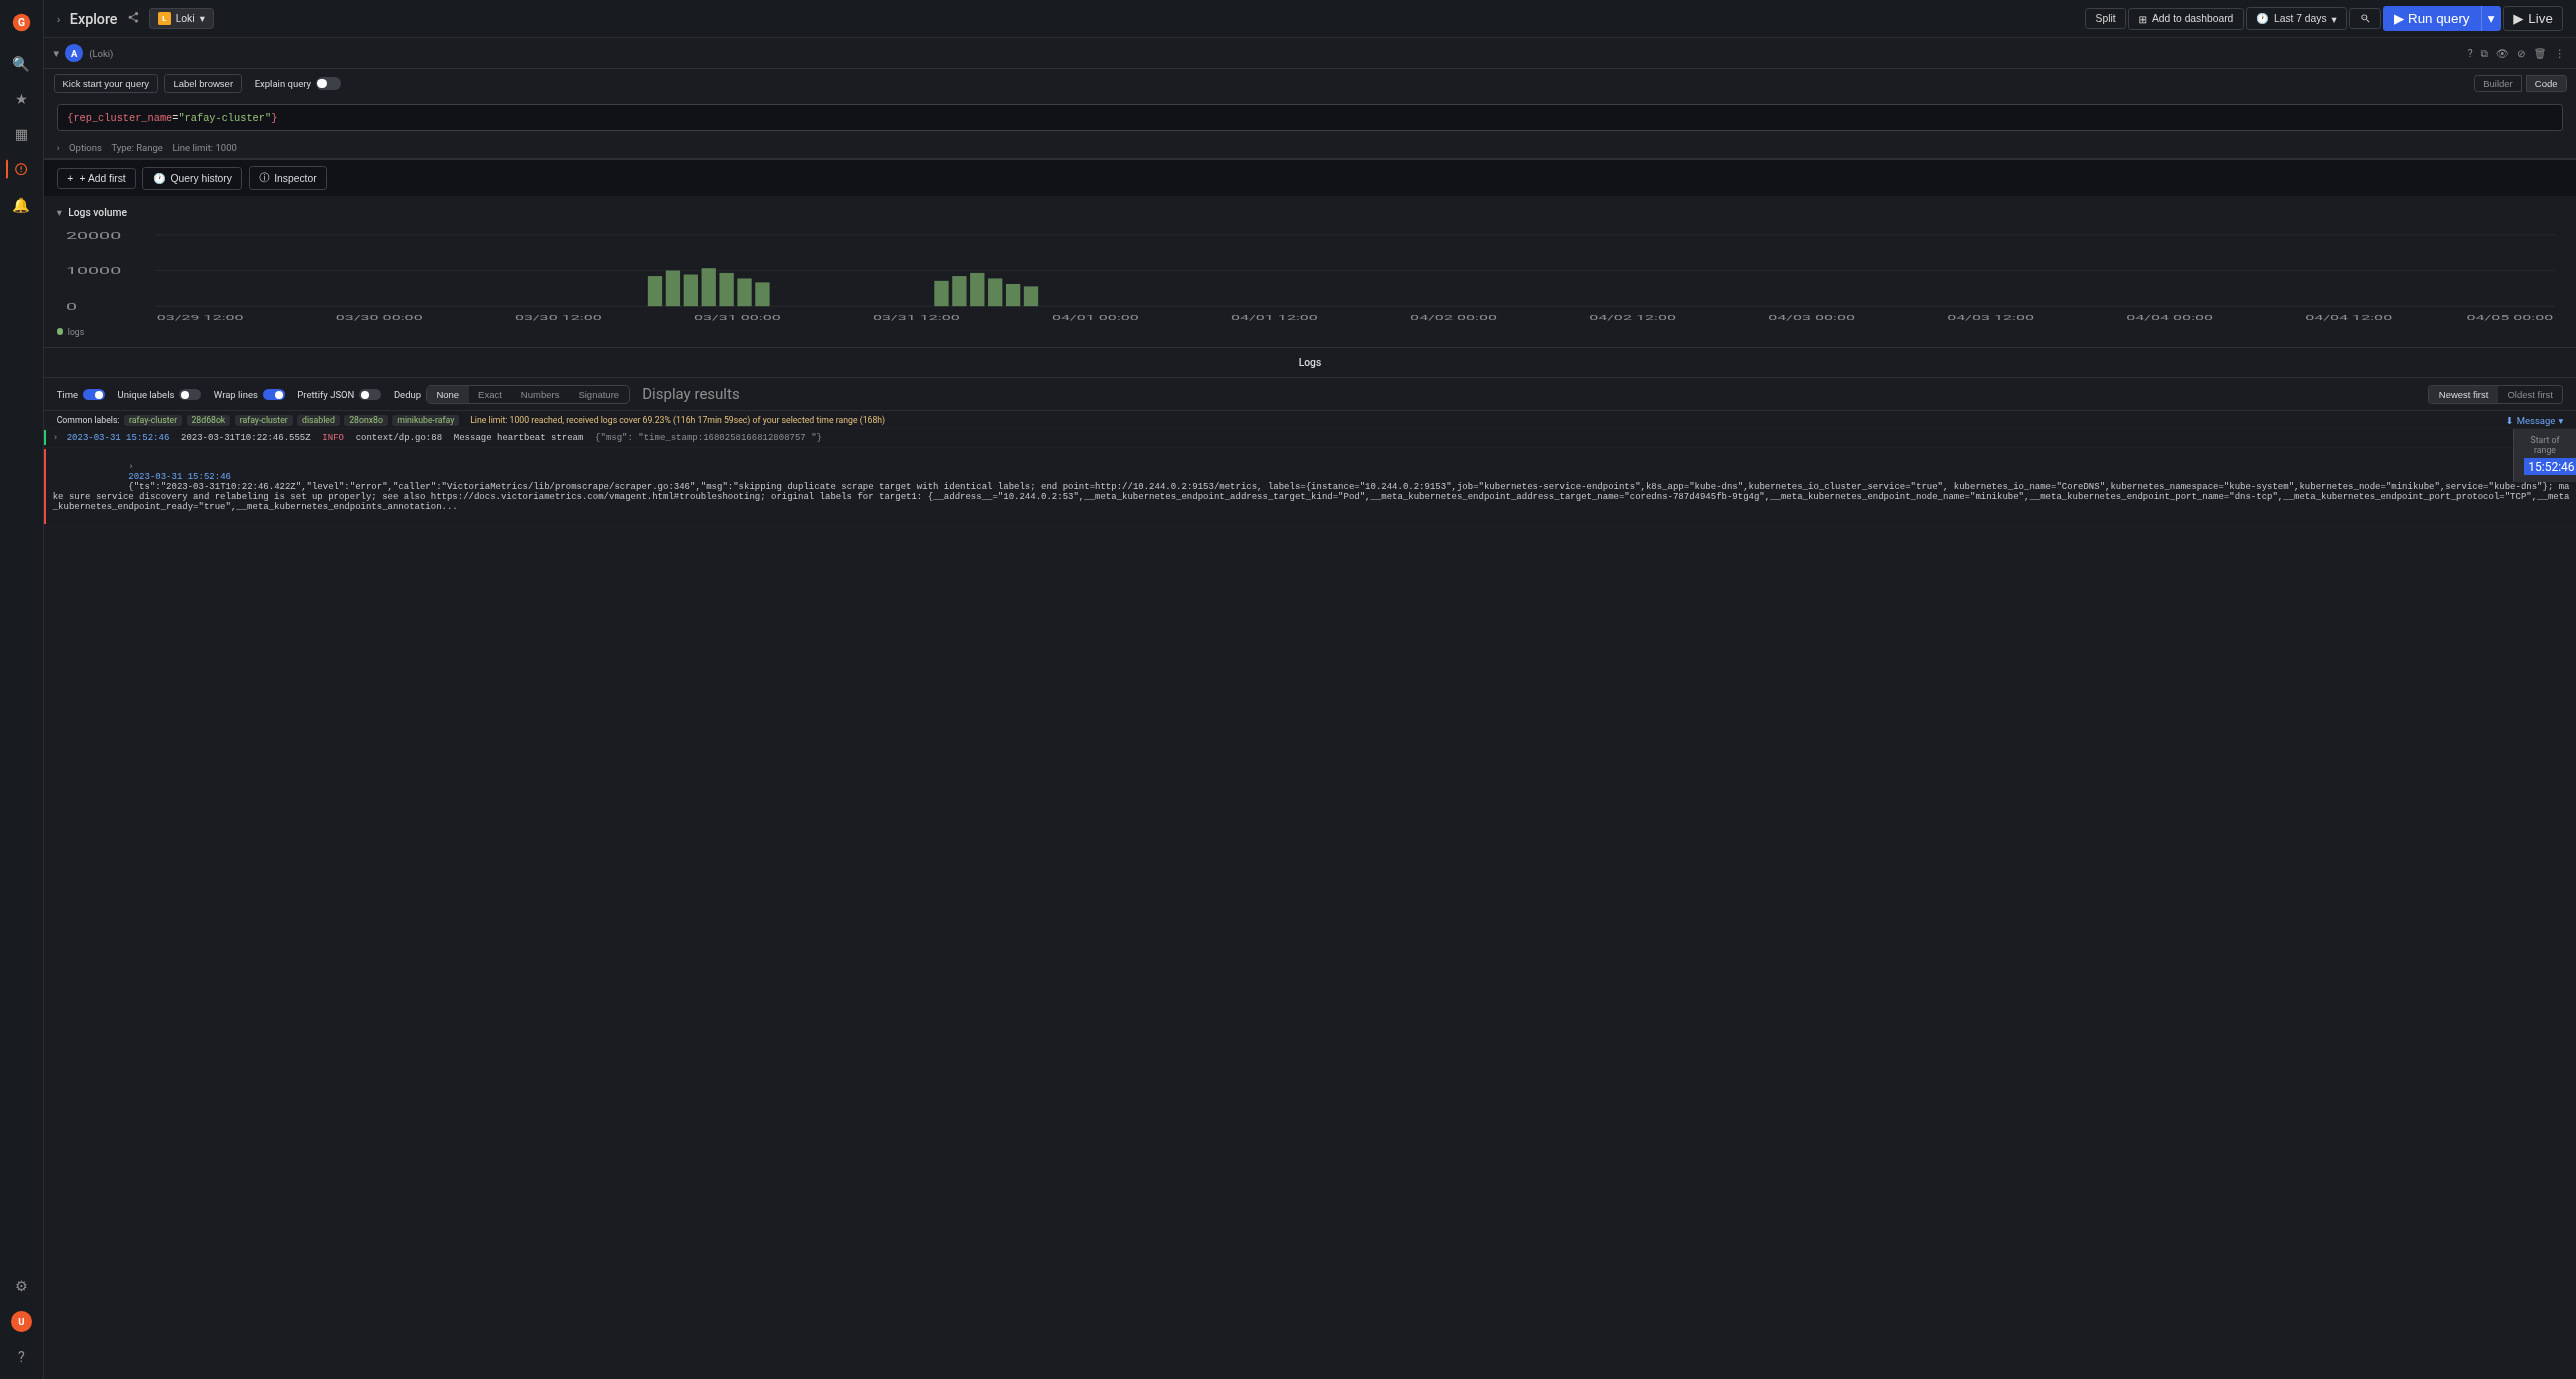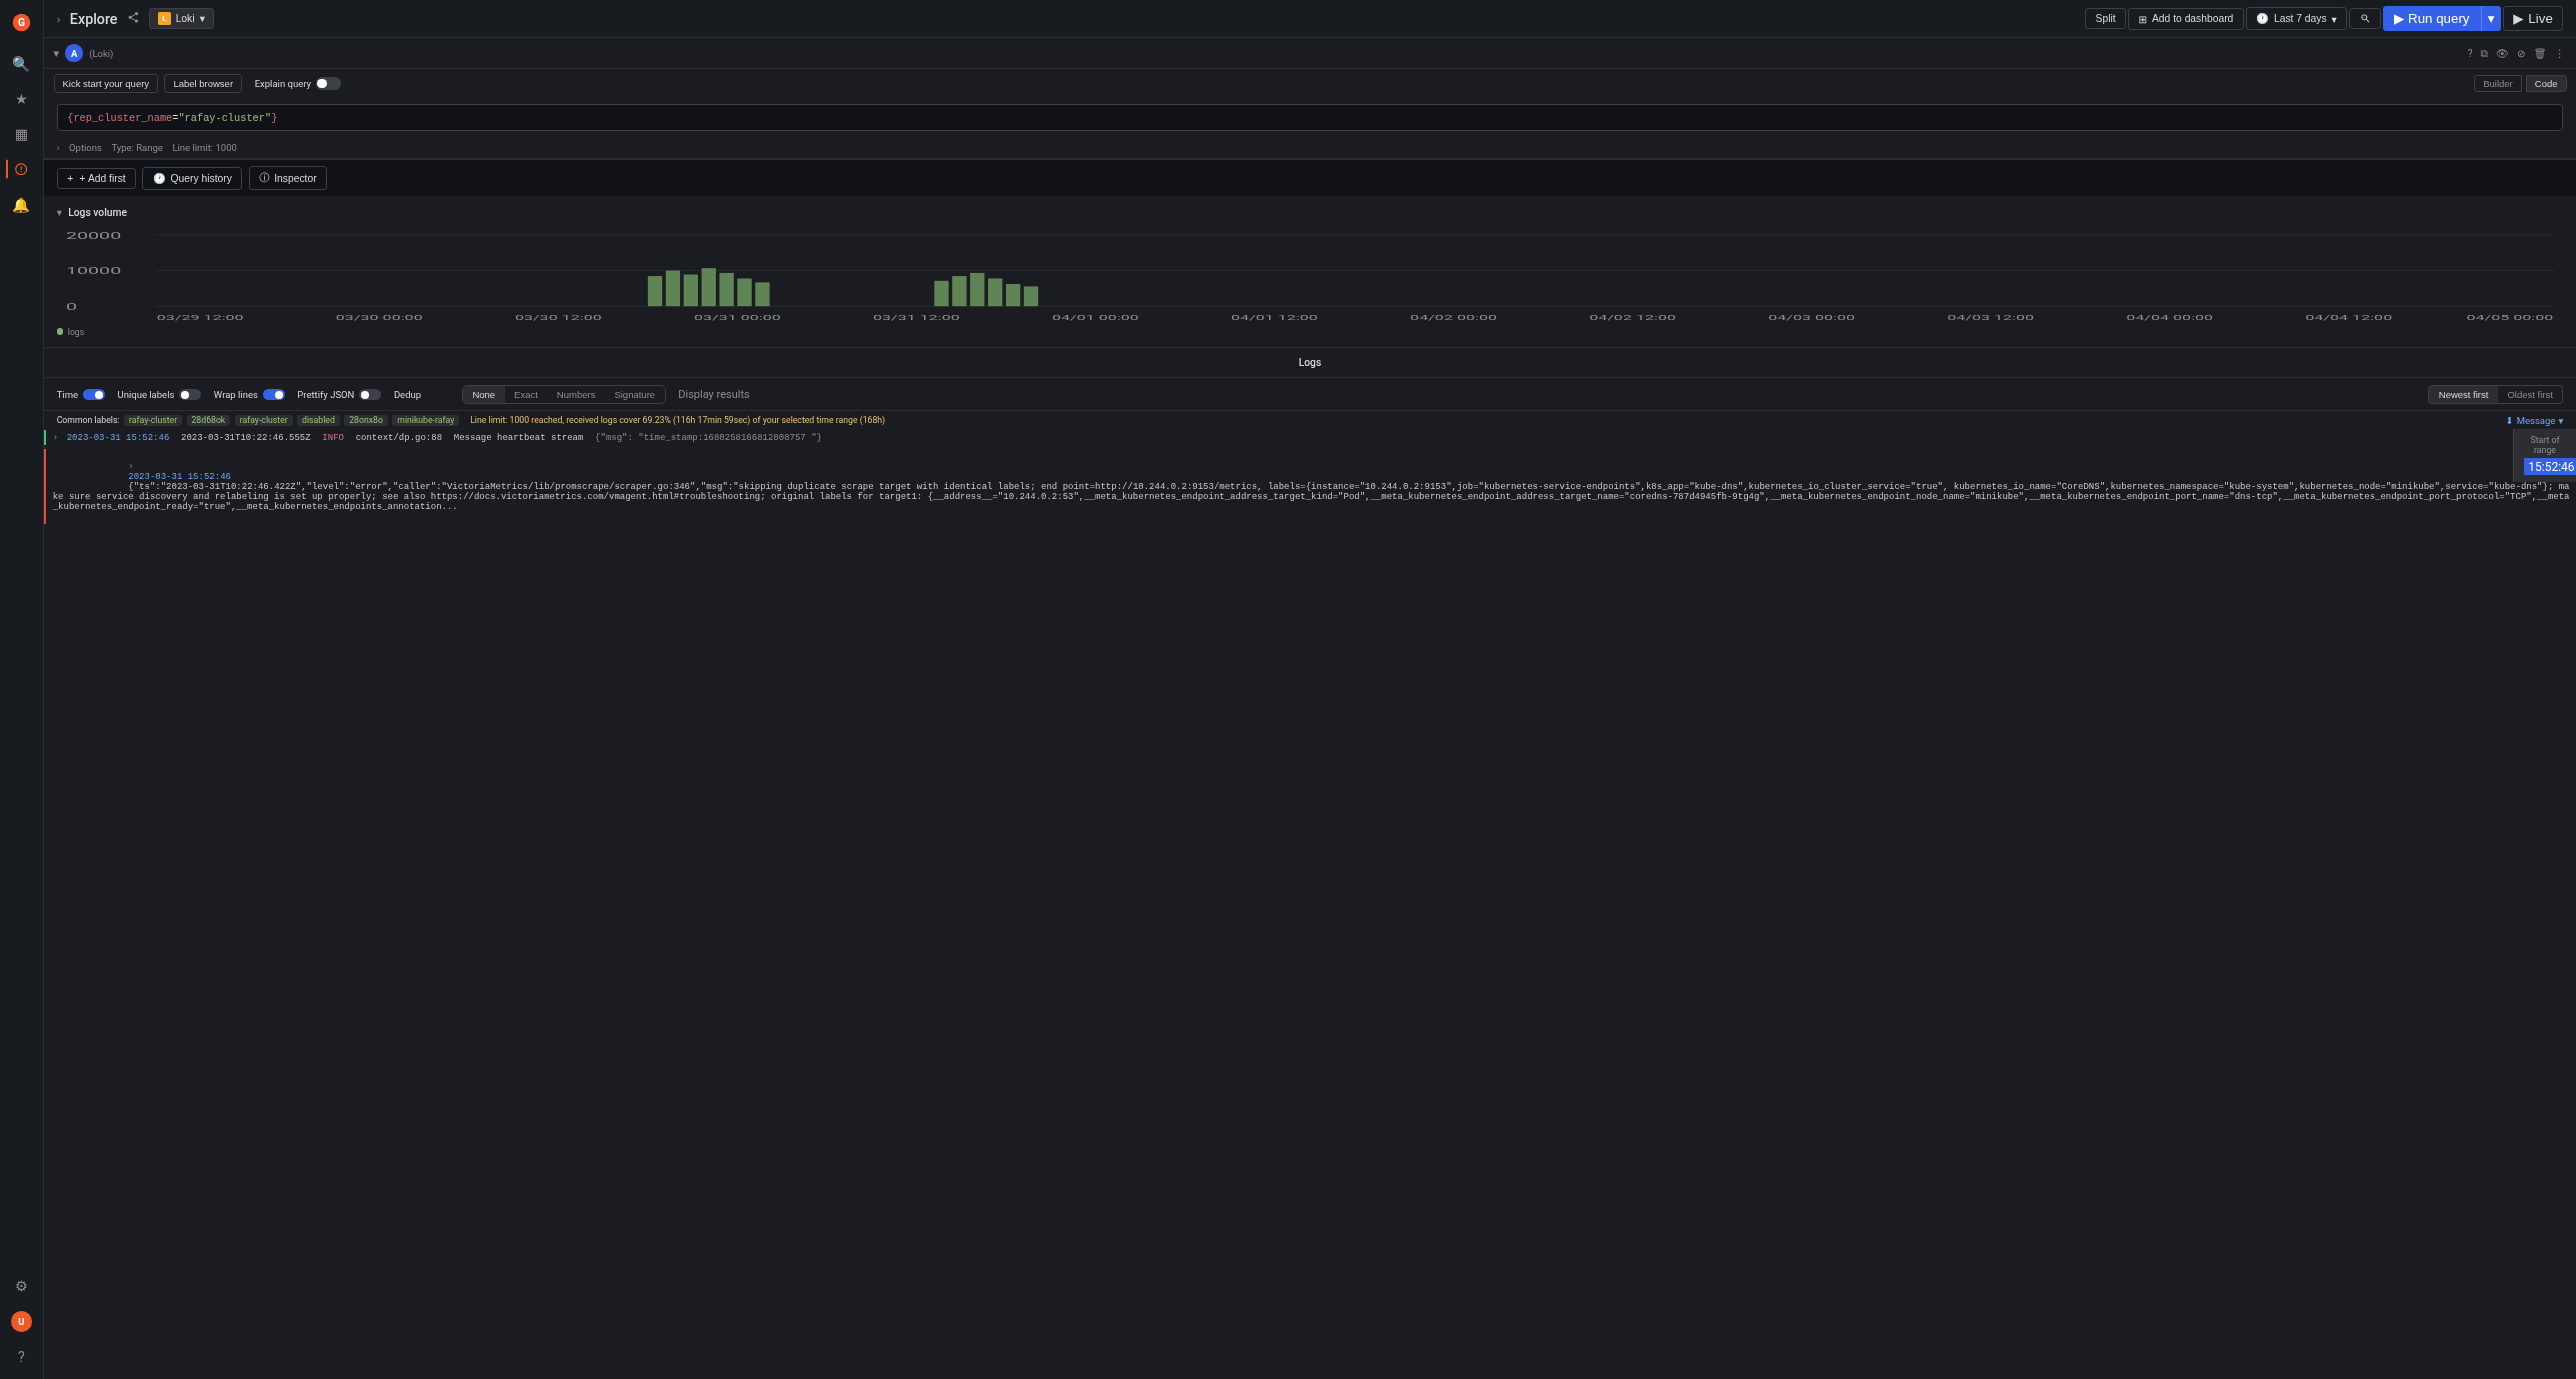--- a/index.html
+++ b/index.html
@@ -81,25 +81,25 @@
     .logs-panel-header { display: flex; align-items: center; justify-content: center; padding: 8px; border-bottom: 0.8px solid #2c2e33; font-weight: 500; color: #d9d9d9; }
 
     .logs-controls { display: flex; align-items: center; padding: 6.3px 12.7px; gap: 12.7px; border-bottom: 0.8px solid #2c2e33; flex-wrap: wrap; }
     .control-group { display: flex; align-items: center; gap: 4.8px; font-size: 9.5px; color: #d9d9d9; }
     .toggle-sm { width: 22px; height: 11px; background: #3461e8; border-radius: 5.6px; cursor: pointer; position: relative; }
     .toggle-sm-off { background: #3d4046; }
     .toggle-sm::after { content: ''; position: absolute; width: 8px; height: 8px; background: white; border-radius: 50%; top: 1.6px; right: 1.6px; }
     .toggle-sm-off::after { right: unset; left: 1.6px; }
     .dedup-label { color: #d9d9d9; font-size: 9.5px; }
 
-    .log-filter-group { display: flex; border: 0.8px solid #3d4046; border-radius: 5px; overflow: hidden; margin-left: 36px; }
+    .log-filter-group { display: flex; border: 0.8px solid #3d4046; border-radius: 5px; overflow: hidden; }
     .log-filter-btn { padding: 3.2px 9.5px; border: none; background: transparent; color: #8e8e8e; cursor: pointer; font-size: 9.5px; }
     .log-filter-btn.active { background: #2c2e33; color: #d9d9d9; }
 
-    .display-results-label { color: #8e8e8e; font-size: 11px; }
+    .display-results-label { color: #8e8e8e; font-size: 15px; }
     .sort-group { display: flex; border: 0.8px solid #3d4046; border-radius: 3.2px; overflow: hidden; margin-left: auto; }
     .sort-btn { padding: 3.2px 9.5px; border: none; background: transparent; color: #8e8e8e; cursor: pointer; font-size: 9.5px; }
     .sort-btn.active { background: #2c2e33; color: #d9d9d9; }
     .label-tag { background: #2c2e33; border-radius: 2.4px; padding: 0.8px 4.8px; color: #98c379; font-size: 8.7px; }
     .limit-warning { color: #e5c07b; }
     .escape-btn { background: #2c2e33; border: 0.8px solid #3d4046; border-radius: 2.4px; padding: 1.6px 6.3px; color: #d9d9d9; cursor: pointer; font-size: 8.7px; margin-left: 3.2px; }
     .download-btn { display: flex; align-items: center; gap: 3.2px; color: #6da6f5; cursor: pointer; font-size: 9.5px; margin-left: auto; }
 
     
     .log-entries { flex: 1; overflow-y: auto; position: relative; }

